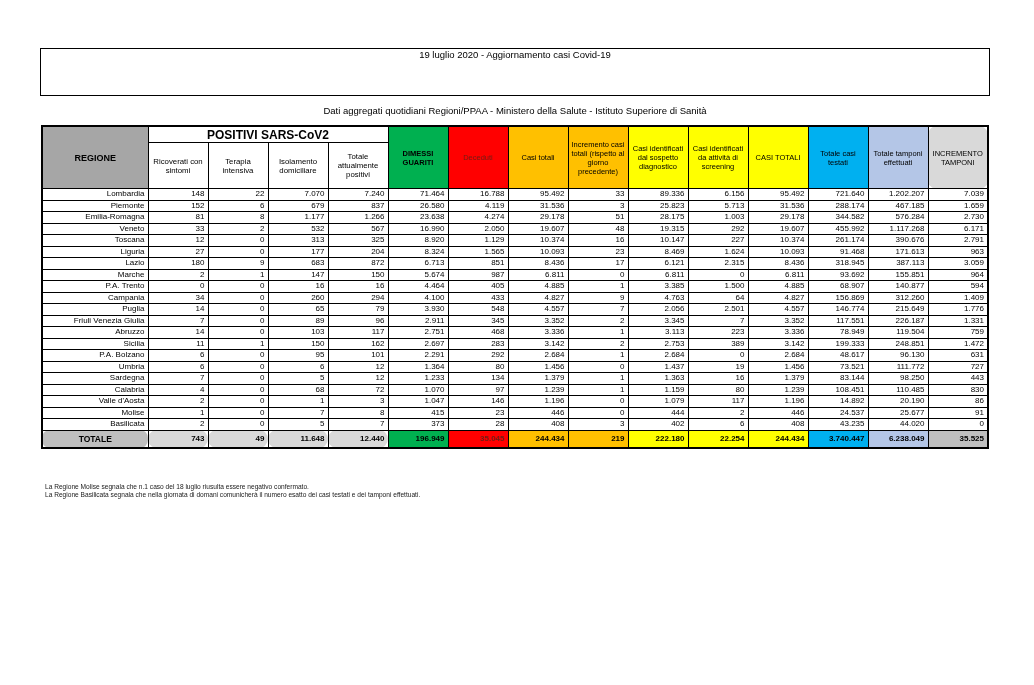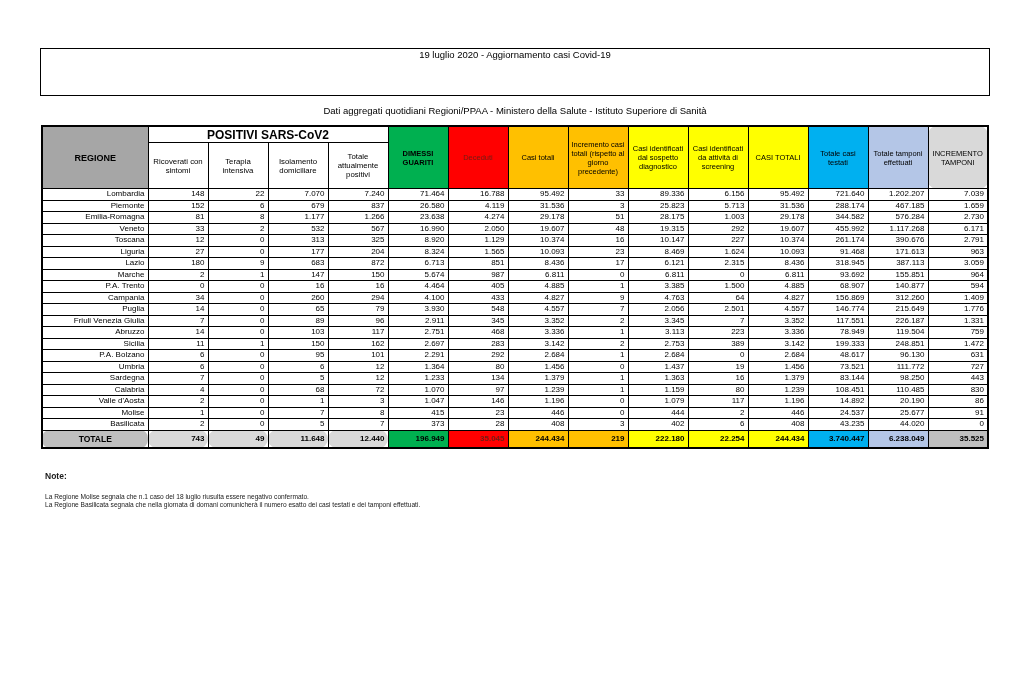--- a/index.html
+++ b/index.html
@@ -466,18 +466,17 @@
         <td class="yellow">22.254</td>
         <td class="yellow">244.434</td>
         <td class="cyan">3.740.447</td>
         <td class="peri">6.238.049</td>
         <td class="bfgray">35.525</td>
       </tr>
     </tbody>
   </table>
 
 <div class="notes">
-  <div class="note-title">Note:</div>
   <div class="note-lines">
     <div>La Regione Molise segnala che n.1 caso del 18 luglio riusulta essere negativo confermato.</div>
     <div>La Regione Basilicata segnala che nella giornata di domani comunicherà il numero esatto dei casi testati e dei tamponi effettuati.</div>
   </div>
 </div>
 
 </body></html>

